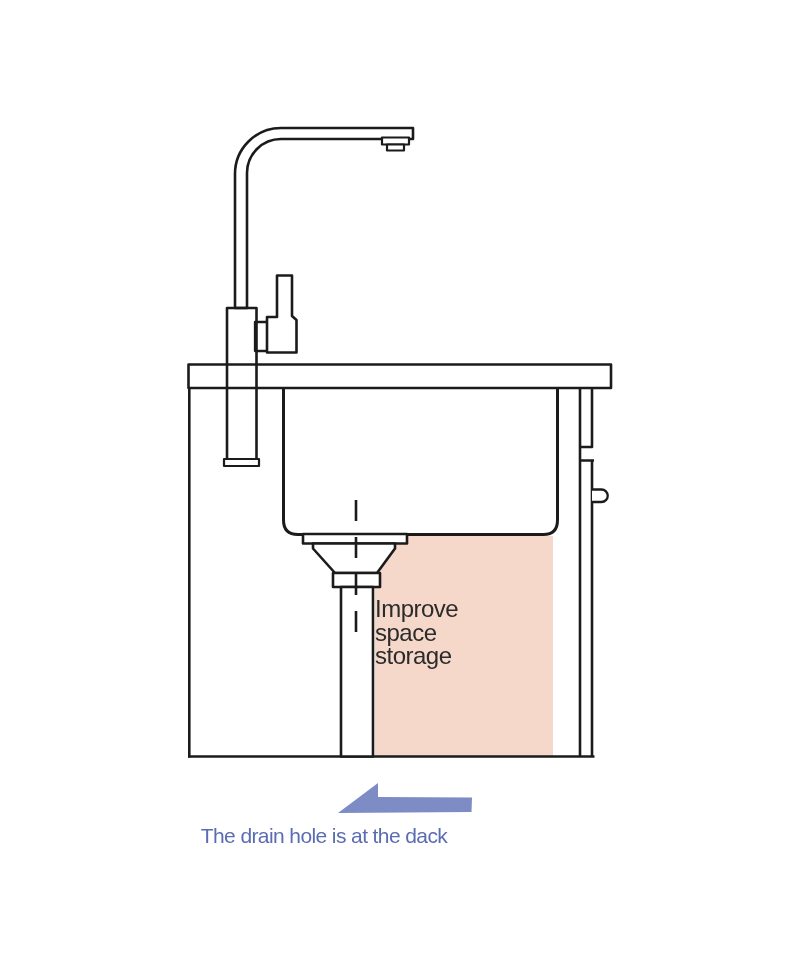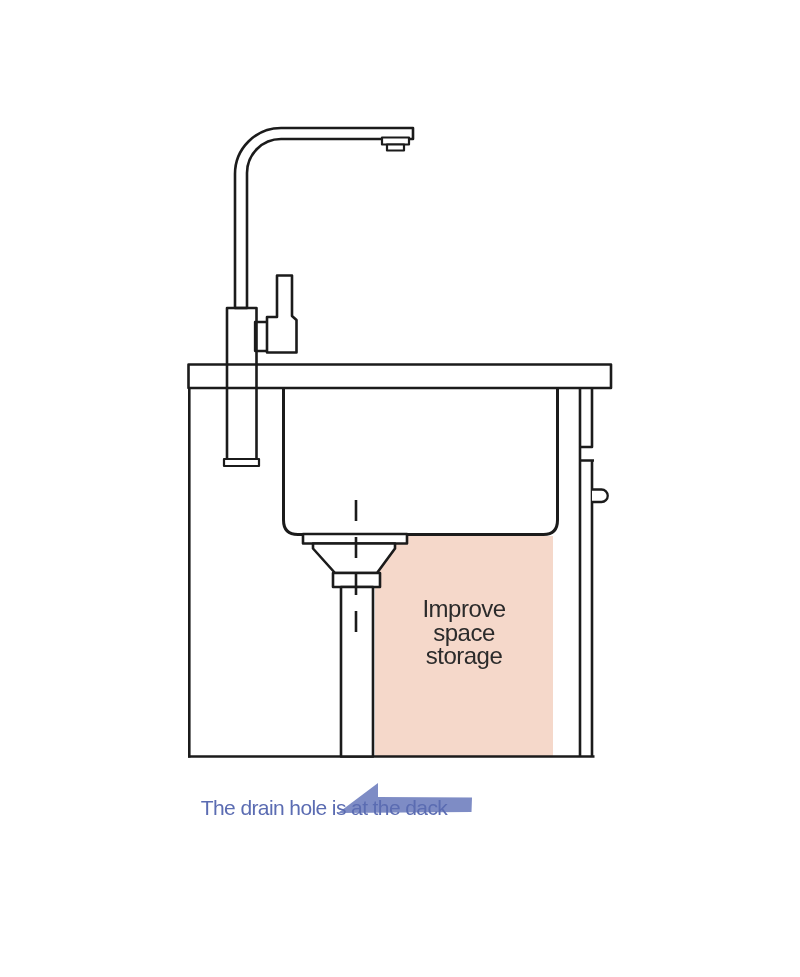--- a/index.html
+++ b/index.html
@@ -18,30 +18,30 @@
   .canvas svg {
     position: absolute;
     left: 0;
     top: 0;
   }
   .storage-label {
     position: absolute;
     left: 375px;
     top: 597px;
     width: 178px;
-    text-align: center;
+    text-align: left;
     font-size: 24px;
     line-height: 23.5px;
     letter-spacing: -0.5px;
     color: #2b2b2b;
   }
   .drain-caption {
     position: absolute;
     left: 0;
-    top: 796px;
+    top: 824px;
     width: 648px;
     text-align: center;
     font-size: 21px;
     letter-spacing: -0.6px;
     color: #5b6cb2;
   }
 </style>
 </head>
 <body>
 

